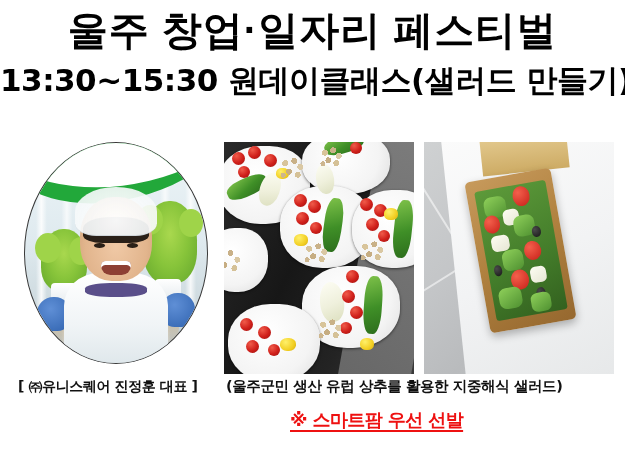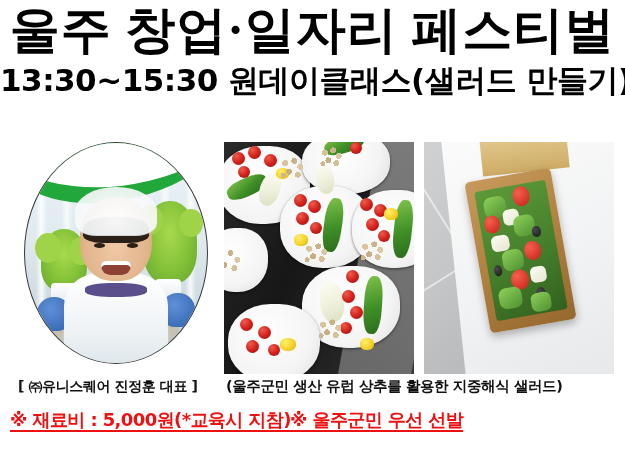--- a/index.html
+++ b/index.html
@@ -25,26 +25,26 @@
     box-sizing: border-box;
   }
 
   
   .header {
     width: 100%;
     padding-top: 6px;
     text-align: center;
   }
   .title {
-    font-size: 50px;
+    font-size: 40px;
     line-height: 48px;
     font-weight: 700;
     letter-spacing: 1px;
     white-space: nowrap;
-    font-family: Liberation Serif, serif;
+    font-family: Liberation Sans, sans-serif;
   }
   .subtitle {
     font-size: 31px;
     line-height: 40px;
     font-weight: 700;
     letter-spacing: -0.5px;
     white-space: nowrap;
     margin-top: 6px;
     font-family: "DejaVu Sans", "Liberation Sans", sans-serif;
   }
@@ -513,17 +513,16 @@
       </div>
     </div>
   </div>
 
   <div class="captions">
     <div class="caption caption-left">[ ㈜유니스퀘어 진정훈 대표 ]</div>
     <div class="caption caption-right">(울주군민 생산 유럽 상추를 활용한 지중해식 샐러드)</div>
   </div>
 
   <div class="notices">
-    <div class="notice notice-fee">※ 재료비 : 5,000원(*교육시 지참)</div>
-    <div class="notice notice-priority">※ 울주군민 우선 선발</div>
+    <div class="notice notice-priority">※ 스마트팜 우선 선발</div>
   </div>
 
 </div>
 
 </body></html>

